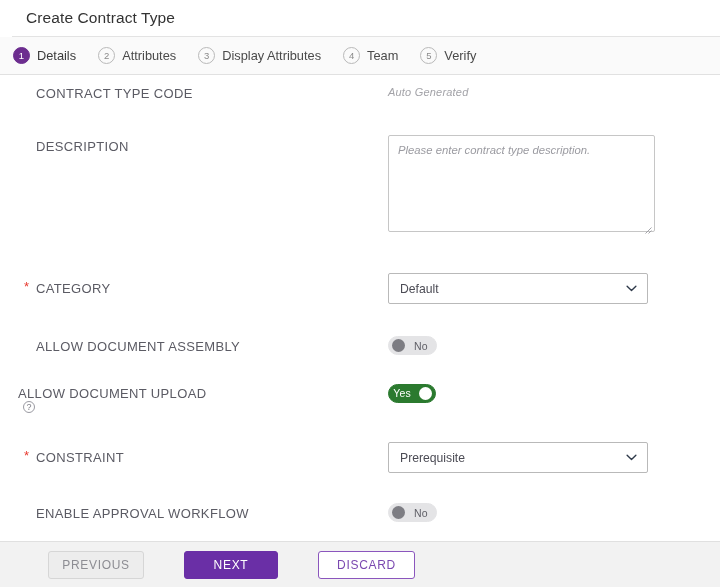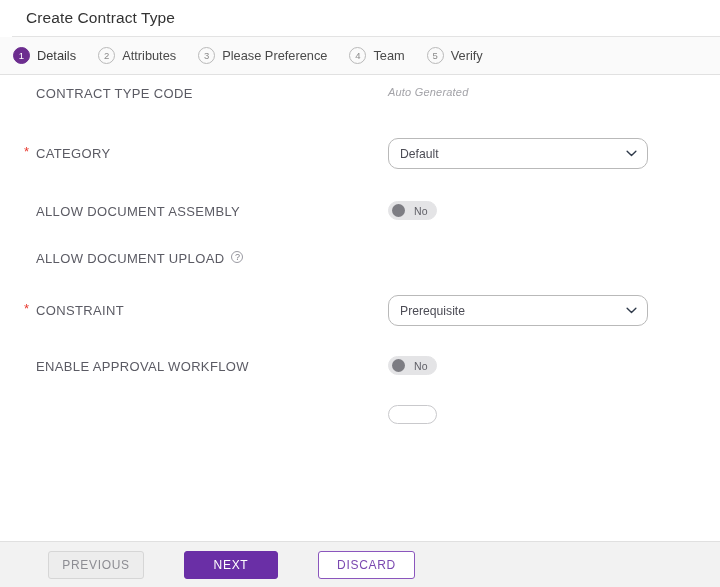--- a/index.html
+++ b/index.html
@@ -191,21 +191,21 @@
     width: 9px;
     height: 9px;
     pointer-events: none;
   }
 
   
   .select-box {
     width: 260px;
     height: 31px;
     border: 1px solid #b9b9b9;
-    border-radius: 10px;
+    border-radius: 2px;
     background: #ffffff;
     box-sizing: border-box;
     display: flex;
     align-items: center;
     justify-content: space-between;
     padding: 0 10px 0 11px;
     cursor: pointer;
   }
   .select-text {
     font-size: 12.2px;
@@ -317,40 +317,51 @@
       <div class="step active">
         <div class="step-badge">1</div>
         <div class="step-label">Details</div>
       </div>
       <div class="step inactive">
         <div class="step-badge">2</div>
         <div class="step-label">Attributes</div>
       </div>
       <div class="step inactive">
         <div class="step-badge">3</div>
-        <div class="step-label">Please Preference</div>
+        <div class="step-label">Display Attributes</div>
       </div>
       <div class="step inactive">
         <div class="step-badge">4</div>
         <div class="step-label">Team</div>
       </div>
       <div class="step inactive">
         <div class="step-badge">5</div>
         <div class="step-label">Verify</div>
       </div>
     </div>
 
   <div class="form-area" id="form-area">
       <div class="row" style="margin-top: 0px;">
         <div class="label-cell" style="padding-top: 3px;">
           <div class="req-spacer"></div>
           <div class="field-label">CONTRACT TYPE CODE</div>
         </div>
         <div class="control-cell" style="padding-top: 3px;">
           <div class="static-value">Auto Generated</div>
+        </div>
+      </div>
+      <div class="row" style="margin-top: 34px;">
+        <div class="label-cell" style="padding-top: 4px;">
+          <div class="req-spacer"></div>
+          <div class="field-label">DESCRIPTION</div>
+        </div>
+        <div class="control-cell">
+          <div style="position: relative; width: 267px;"><textarea class="ta-box" placeholder="Please enter contract type description." style=""></textarea><svg class="ta-grip" viewBox="0 0 9 9">
+              <path d="M8.5 2.5 L2.5 8.5 M8.5 5.5 L5.5 8.5" stroke="#9a9aa0" stroke-width="0.9"></path>
+            </svg></div>
         </div>
       </div>
       <div class="row" style="margin-top: 37px;">
         <div class="label-cell" style="padding-top: 8px;">
           <div class="req-star">*</div>
           <div class="field-label">CATEGORY</div>
         </div>
         <div class="control-cell">
           <div class="select-box">
             <span class="select-text">Default</span>
@@ -364,25 +375,29 @@
         <div class="label-cell" style="padding-top: 3px;">
           <div class="req-spacer"></div>
           <div class="field-label">ALLOW DOCUMENT ASSEMBLY</div>
         </div>
         <div class="control-cell"><div class="toggle off">
             <span class="knob"></span>
             <span class="toggle-text">No</span>
           </div></div>
       </div>
       <div class="row" style="margin-top: 27px;">
-        <div class="label-cell" style="padding-top: 3px;">
+        <div class="label-cell" style="padding-top: 3px; flex-direction: column;">
           <div class="req-spacer"></div>
           <div class="field-label">ALLOW DOCUMENT UPLOAD</div>
           <span class="help-icon">?</span>
         </div>
+        <div class="control-cell"><div class="toggle on">
+            <span class="toggle-text">Yes</span>
+            <span class="knob"></span>
+          </div></div>
       </div>
       <div class="row" style="margin-top: 29px;">
         <div class="label-cell" style="padding-top: 8px;">
           <div class="req-star">*</div>
           <div class="field-label">CONSTRAINT</div>
         </div>
         <div class="control-cell">
           <div class="select-box">
             <span class="select-text">Prerequisite</span>
             <svg class="chev" viewBox="0 0 12 8">

